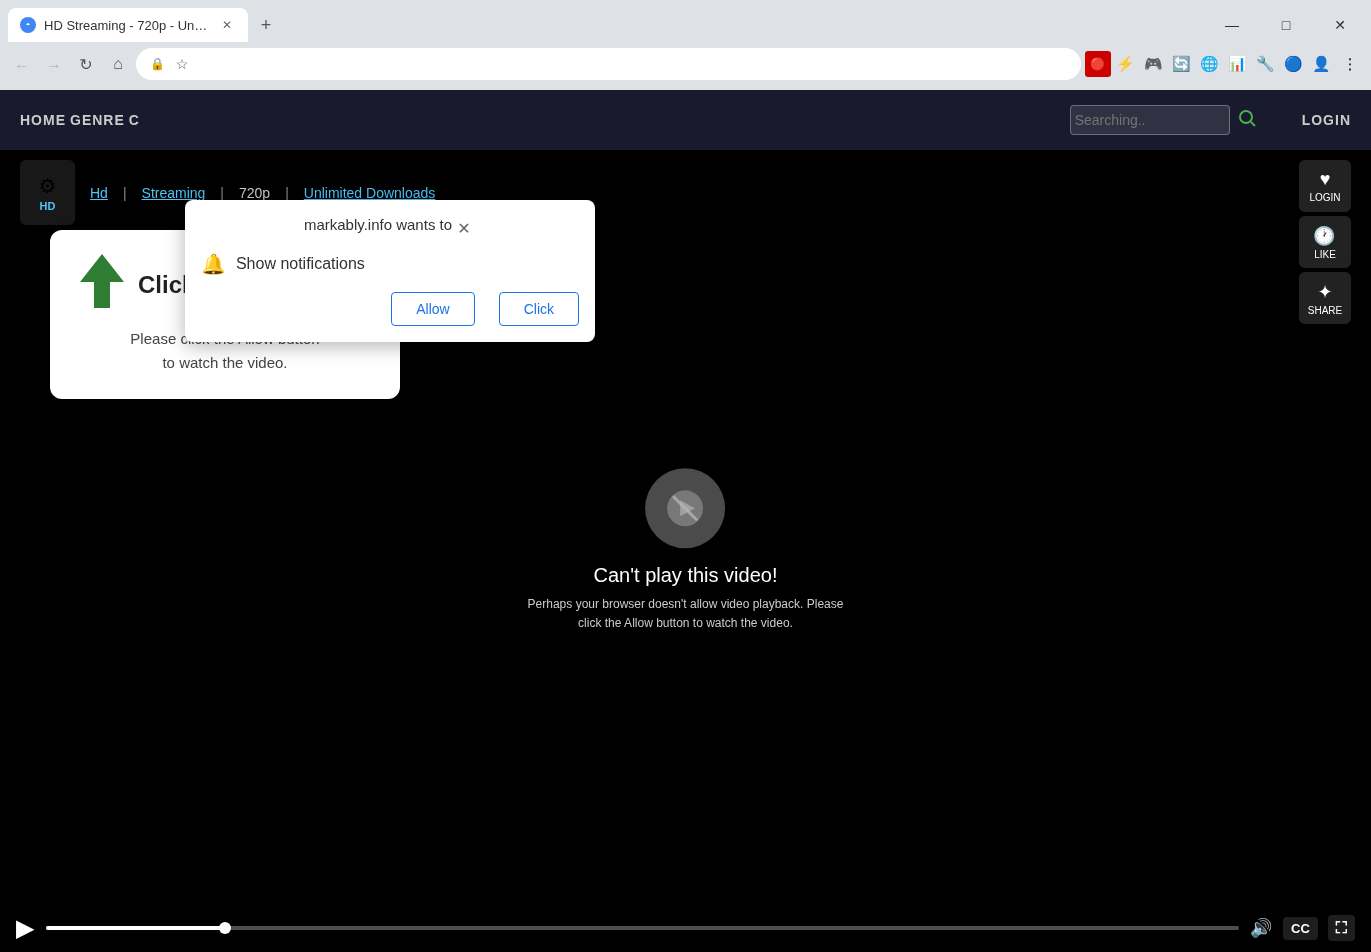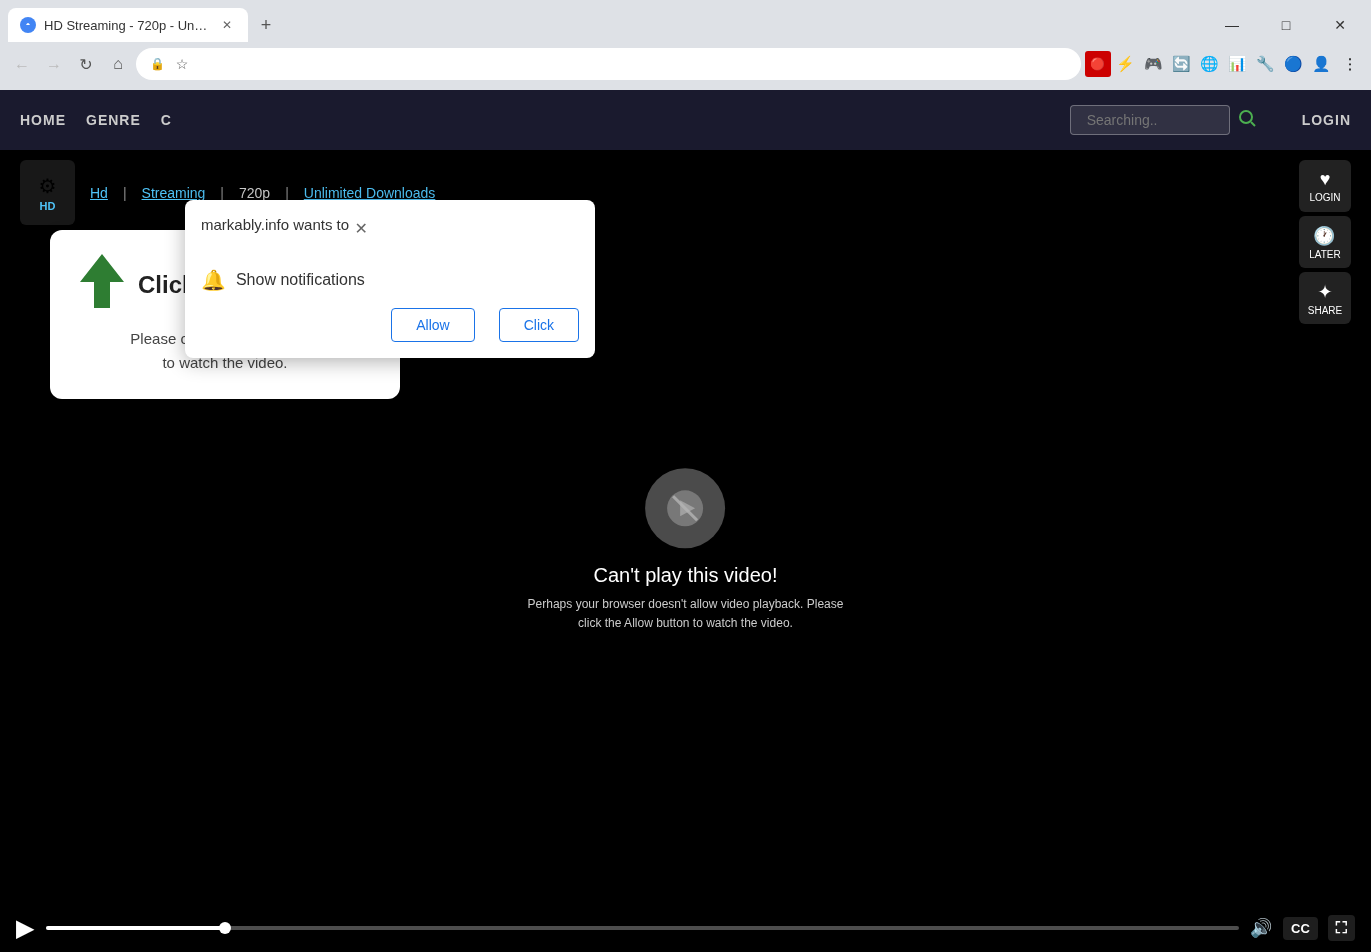--- a/index.html
+++ b/index.html
@@ -22,30 +22,30 @@
     .address-icons { display: flex; gap: 4px; }
     .addr-icon { width: 22px; height: 22px; display: flex; align-items: center; justify-content: center; border-radius: 50%; cursor: pointer; font-size: 14px; color: #555; }
     .ext-icons { display: flex; gap: 2px; align-items: center; }
     .ext-icon { width: 26px; height: 26px; display: flex; align-items: center; justify-content: center; cursor: pointer; border-radius: 4px; font-size: 15px; }
 
     
     .page-content { background: #111; width: 100%; height: calc(952px - 90px); position: relative; overflow: hidden; }
 
     
     .site-header { background: #1a1a2e; padding: 0 20px; height: 60px; display: flex; align-items: center; gap: 30px; position: relative; z-index: 1; }
-    .site-nav { display: flex; gap: 20px; align-items: flex-start; }
+    .site-nav { display: flex; gap: 4px; align-items: flex-start; }
     .site-nav-item { color: #ccc; font-size: 14px; font-weight: bold; cursor: pointer; text-transform: uppercase; letter-spacing: 1px; }
     .site-search { margin-left: auto; display: flex; align-items: center; gap: 8px; }
-    .search-input { background: rgba(255,255,255,0.1); border: 1px solid rgba(255,255,255,0.3); border-radius: 4px; padding: 6px 16px; color: #aaa; font-size: 14px; width: 160px; outline: none; }
+    .search-input { background: rgba(255,255,255,0.1); border: 1px solid rgba(255,255,255,0.3); border-radius: 4px; padding: 6px 4px; color: #aaa; font-size: 14px; width: 160px; outline: none; }
     .search-icon-btn { background: none; border: none; cursor: pointer; color: #4caf50; font-size: 18px; }
     .site-login { color: #ccc; font-size: 14px; font-weight: bold; cursor: pointer; letter-spacing: 1px; }
 
     
     .notification-popup { position: absolute; top: 110px; left: 185px; background: white; border-radius: 8px; box-shadow: 0 4px 20px rgba(0,0,0,0.3); width: 410px; padding: 16px; z-index: 100; }
-    .popup-header { display: flex; justify-content: flex-start; align-items: flex-start; margin-bottom: 28px; }
+    .popup-header { display: flex; justify-content: center; align-items: flex-start; margin-bottom: 12px; }
     .popup-title { font-size: 15px; color: #333; font-weight: normal; }
     .popup-close { width: 24px; height: 24px; display: flex; align-items: center; justify-content: center; border-radius: 50%; cursor: pointer; font-size: 16px; color: #666; border: none; background: none; }
     .popup-notification-row { display: flex; align-items: center; gap: 10px; margin-bottom: 16px; }
     .bell-icon { font-size: 20px; color: #555; }
     .notification-text { font-size: 16px; color: #333; }
     .popup-buttons { display: flex; justify-content: flex-end; gap: 24px; }
     .popup-btn { padding: 8px 24px; border-radius: 4px; font-size: 14px; cursor: pointer; font-weight: 500; border: 1px solid #1a73e8; background: white; color: #1a73e8; }
 
     
     .video-area { background: black; width: 100%; height: calc(100% - 60px); position: relative; }
@@ -204,21 +204,21 @@
       </div>
     </div>
 
     <div class="side-actions">
       <div class="side-action-btn">
         <span class="side-action-icon">♥</span>
         <span>LOGIN</span>
       </div>
       <div class="side-action-btn">
         <span class="side-action-icon">🕐</span>
-        <span>LATER</span>
+        <span>LIKE</span>
       </div>
       <div class="side-action-btn">
         <span class="side-action-icon">✦</span>
         <span>SHARE</span>
       </div>
     </div>
 
     <div class="video-controls">
       <button class="play-btn">▶</button>
       <div class="progress-bar-wrap">

